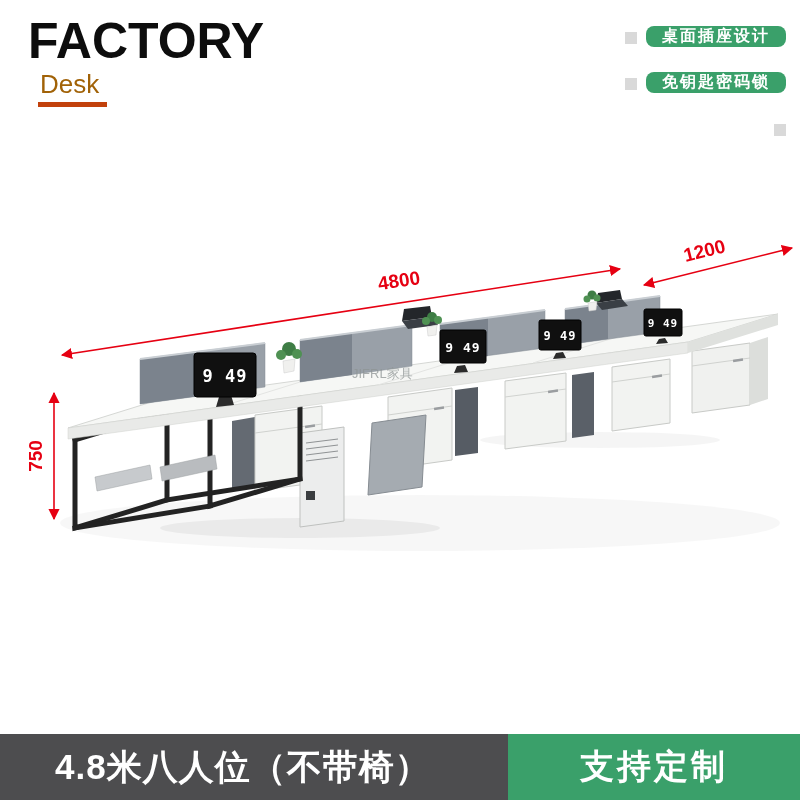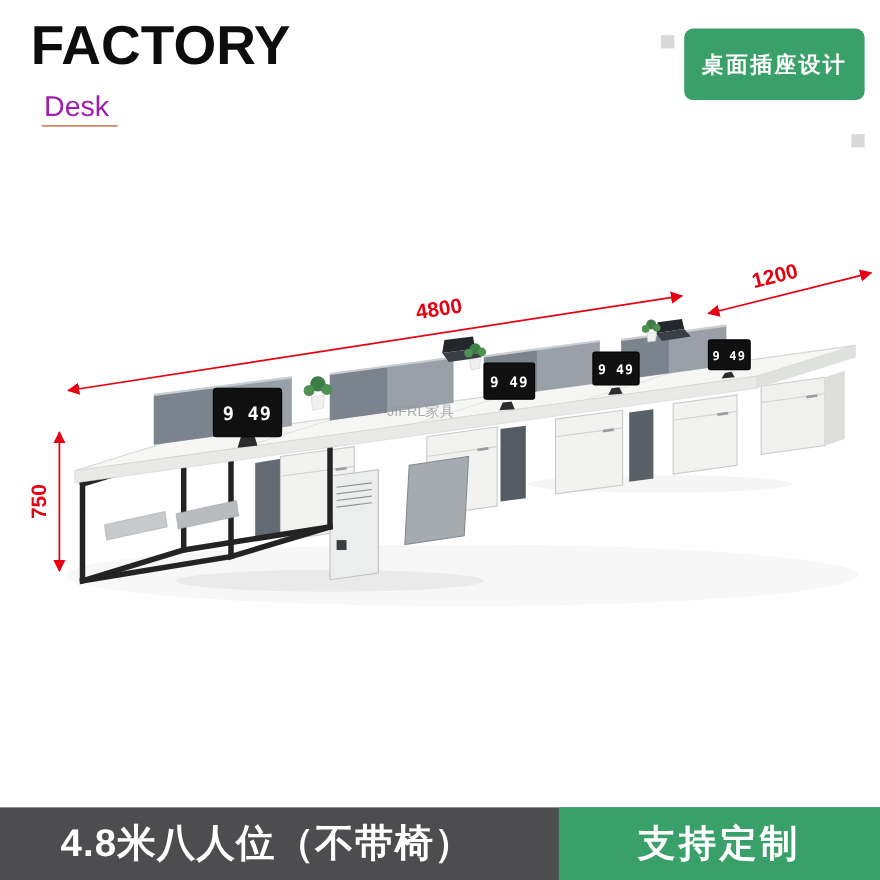--- a/index.html
+++ b/index.html
@@ -13,32 +13,32 @@
     font-family:"Liberation Sans", sans-serif;overflow:hidden;
   }
   .page{position:absolute;inset:0;background:#fff;}
 
   
   .brand{position:absolute;left:28px;top:14px;}
   .brand-title{
     font-size:50px;font-weight:700;color:#0d0d0d;letter-spacing:0px;line-height:1.1;
   }
   .brand-sub{
-    display:inline-block;margin-left:10px;margin-top:12px;
-    font-size:26px;color:#a21caf;border-bottom:1px solid #c2410c;
+    display:inline-block;margin-left:10px;margin-top:0;
+    font-size:26px;color:#a16207;border-bottom:5px solid #c2410c;
     padding:0 8px 2px 2px;
   }
 
   
   .features{position:absolute;top:26px;right:14px;display:flex;flex-direction:column;gap:25px;align-items:flex-end;}
   .feature-row{display:flex;align-items:center;gap:9px;}
   .feature-square{width:12px;height:12px;background:#d9d9d9;align-self:flex-start;margin-top:6px;}
   .feature-pill{
-    background:var(--green);color:#fff;font-size:20px;font-weight:700;
-    padding:19px 16px;border-radius:8px;letter-spacing:2px;white-space:nowrap;
+    background:var(--green);color:#fff;font-size:16px;font-weight:700;
+    padding:0 16px;border-radius:8px;letter-spacing:2px;white-space:nowrap;
   }
 
   
   .product{position:absolute;left:0;top:235px;}
   .dim-line{stroke:var(--red);stroke-width:1.6;fill:none;}
   .dim-text{fill:var(--red);font-size:19px;font-weight:bold;font-family:"Liberation Sans",sans-serif;}
   .clock-text{fill:#ffffff;font-weight:bold;font-family:"DejaVu Sans Mono",monospace;letter-spacing:1px;}
   .watermark-text{fill:#8e9494;opacity:.75;font-size:13px;}
 
   
@@ -63,20 +63,24 @@
     <div class="brand-sub">Desk</div>
   </div>
 
   <div class="features">
     <div class="feature-row">
       <span class="feature-square"></span>
       <span class="feature-pill">桌面插座设计</span>
     </div>
     <div class="feature-row">
       <span class="feature-square"></span>
+      <span class="feature-pill">免钥匙密码锁</span>
+    </div>
+    <div class="feature-row">
+      <span class="feature-square"></span>
     </div>
   </div>
 
   <svg class="product" viewBox="0 0 800 500" width="800" height="500">
     <defs>
       <marker id="arr" viewBox="0 0 10 10" refX="9" refY="5" markerWidth="7" markerHeight="7" orient="auto-start-reverse">
         <path d="M0,0 L10,5 L0,10 z" style="fill:var(--red)"></path>
       </marker>
     </defs>
 

